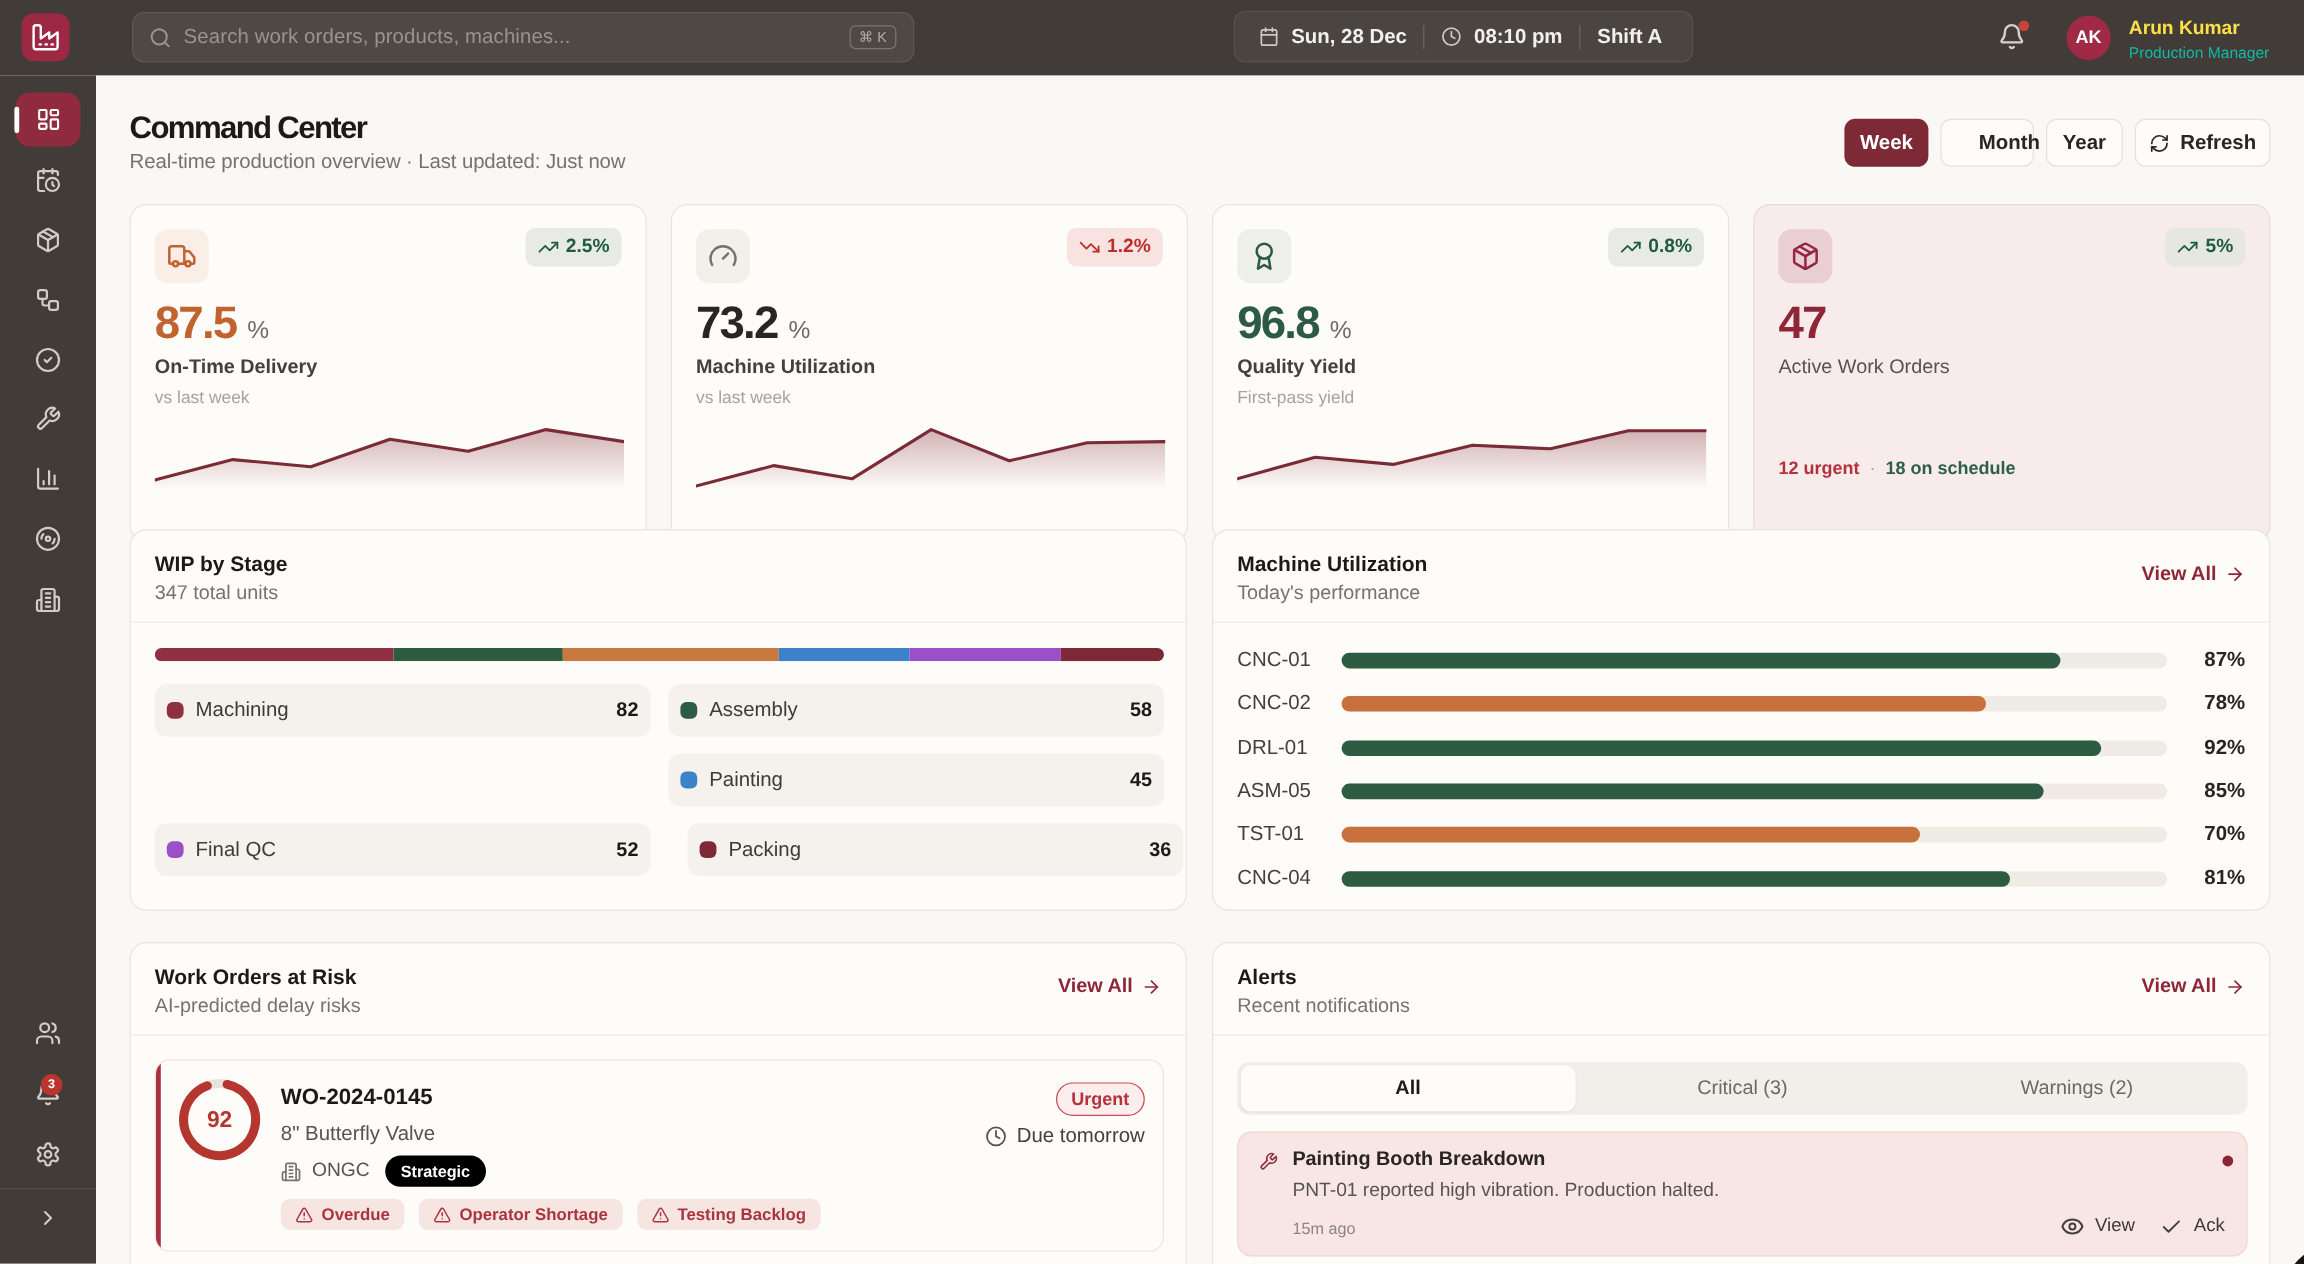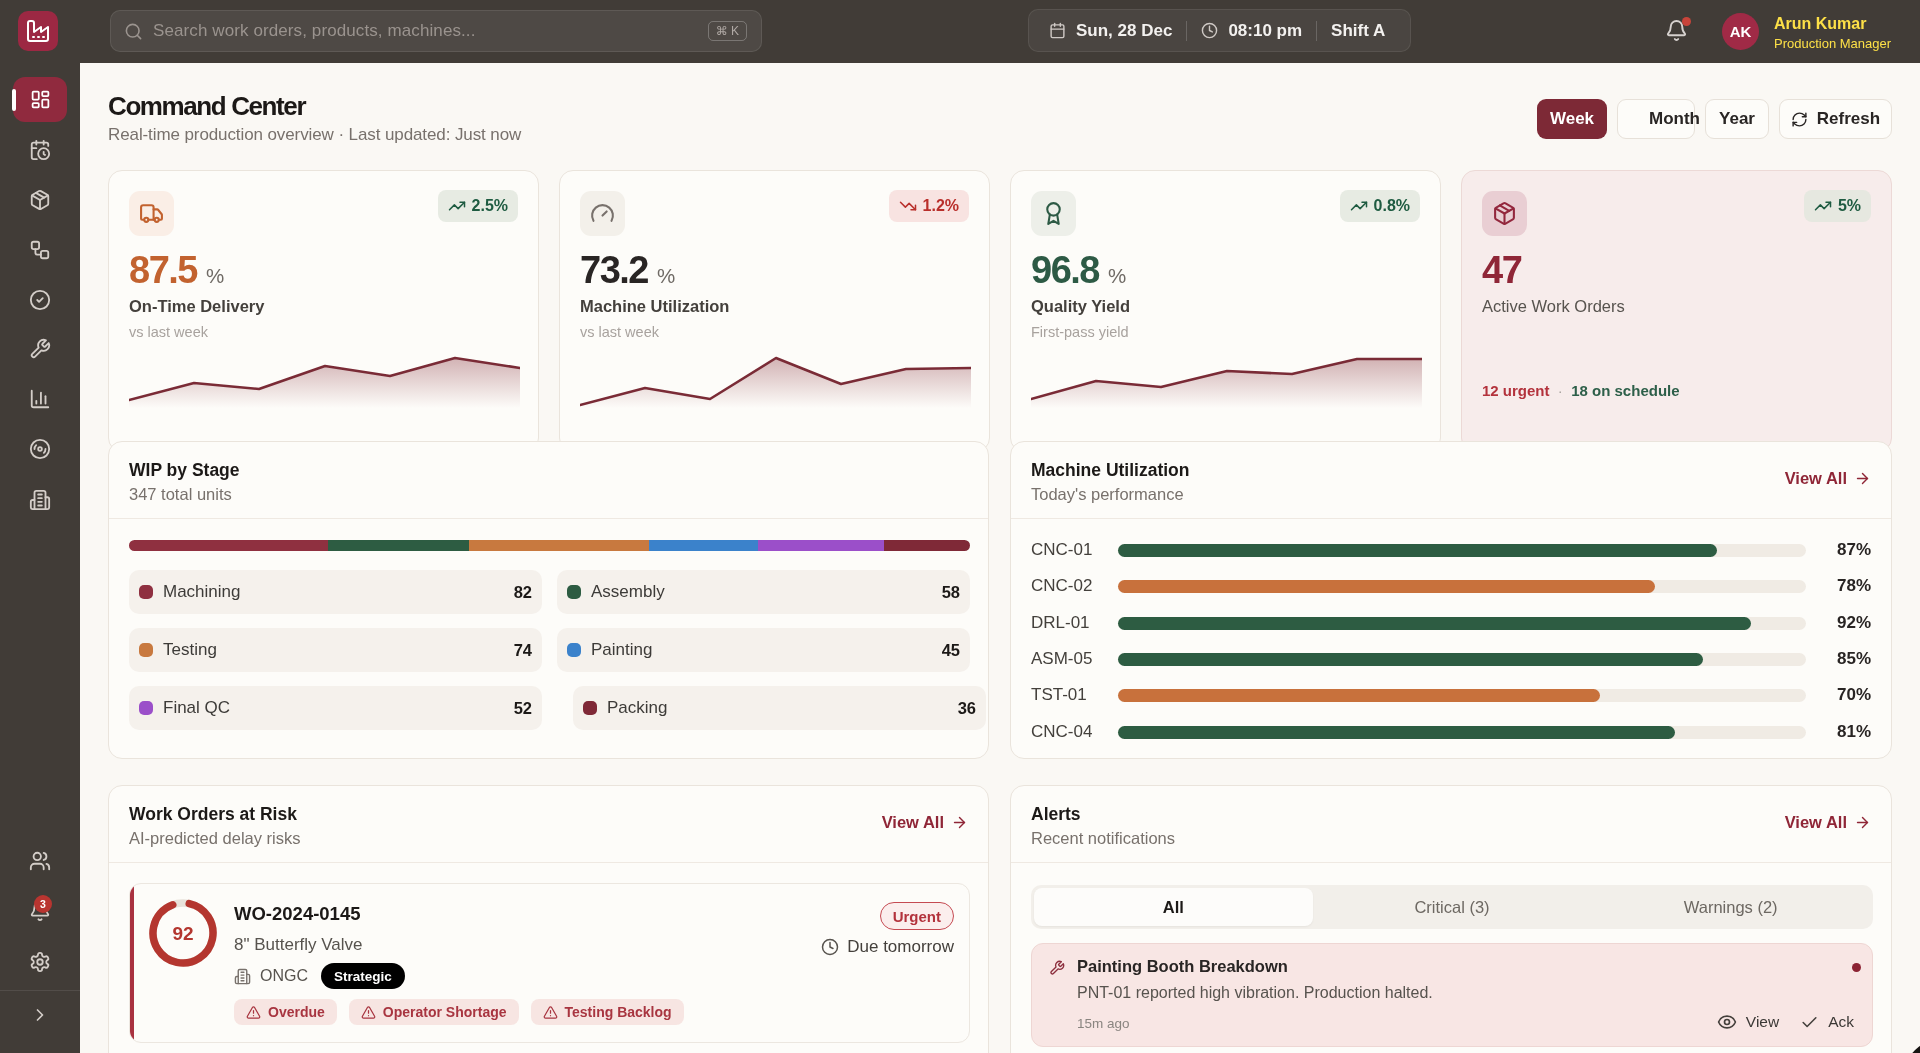--- a/index.html
+++ b/index.html
@@ -10,21 +10,21 @@
 #search { position:absolute; left:110px; top:10px; width:652px; height:42px; border-radius:10px; background:rgba(255,255,255,0.07); border:1px solid rgba(255,255,255,0.09); display:flex; align-items:center; padding:0 14px 0 13px; }
 #search .ph { color:#9a938e; font-size:17px; margin-left:10px; flex:1; letter-spacing:0.1px; }
 #search .kbd { border:1px solid rgba(255,255,255,0.25); border-radius:5px; color:#b0a9a5; font-size:12px; padding:2px 7px; }
 #dtpill { position:absolute; left:1028px; top:9px; width:383px; height:43px; border-radius:10px; background:rgba(255,255,255,0.05); border:1px solid rgba(255,255,255,0.08); display:flex; align-items:center; color:#f3f1ef; font-size:17px; font-weight:600; }
 #dtpill .sep { width:1px; height:20px; background:rgba(255,255,255,0.18); margin:0 14px; }
 #dtpill svg { margin-right:10px; }
 .bellwrap { position:absolute; left:1665px; top:19px; width:26px; height:26px; }
 .bellwrap .dot { position:absolute; right:0px; top:-2px; width:9px; height:9px; border-radius:50%; background:#c8443a; }
 #avatar { position:absolute; left:1722px; top:13px; width:37px; height:37px; border-radius:50%; background:#a02a46; color:#fff; font-size:15px; font-weight:700; display:flex; align-items:center; justify-content:center; }
 #uname { position:absolute; left:1774px; top:15px; color:#fde047; font-size:16px; font-weight:700; }
-#urole { position:absolute; left:1774px; top:36px; color:#fde047; font-size:13px; }
+#urole { position:absolute; left:1774px; top:36px; color:#14b8a6; font-size:13px; }
 
 #sidebar { position:absolute; left:0; top:63px; width:80px; height:990px; background:#413c37; }
 .nav-ic { position:absolute; left:0; width:80px; display:flex; justify-content:center; }
 #nav-active { position:absolute; left:13px; top:14px; width:54px; height:45px; border-radius:12px; background:#902a3e; display:flex; align-items:center; justify-content:center; }
 #nav-bar { position:absolute; left:12px; top:26px; width:4px; height:22px; border-radius:3px; background:#fff; }
 .badge3 { position:absolute; left:34px; top:832px; width:18px; height:18px; border-radius:50%; background:#b93530; color:#fff; font-size:10.5px; font-weight:700; display:flex; align-items:center; justify-content:center; }
 #side-sep { position:absolute; left:0px; top:927px; width:80px; height:1px; background:rgba(255,255,255,0.09); }
 
 #main { position:absolute; left:80px; top:63px; width:1840px; height:990px; background:#faf8f4; }
 h1.pgtitle { position:absolute; left:28px; top:28px; font-size:26px; font-weight:700; color:#1c1917; letter-spacing:-1.4px; }
@@ -363,25 +363,20 @@
     <div class="legend" style="left:20px; top:128px;">
         <div class="dot" style="background:#8f3040;"></div>
         <div class="lname">Machining</div>
         <div class="lval">82</div>
       </div>
     <div class="legend" style="left:448px; top:128px;">
         <div class="dot" style="background:#2d5c42;"></div>
         <div class="lname">Assembly</div>
         <div class="lval">58</div>
       </div>
-    <div class="legend" style="left:20px; top:186px;">
-        <div class="dot" style="background:#c8793f;"></div>
-        <div class="lname">Testing</div>
-        <div class="lval">74</div>
-      </div>
     <div class="legend" style="left:448px; top:186px;">
         <div class="dot" style="background:#3b82cb;"></div>
         <div class="lname">Painting</div>
         <div class="lval">45</div>
       </div>
     <div class="legend" style="left:20px; top:244px;">
         <div class="dot" style="background:#9b4fc9;"></div>
         <div class="lname">Final QC</div>
         <div class="lval">52</div>
       </div>

